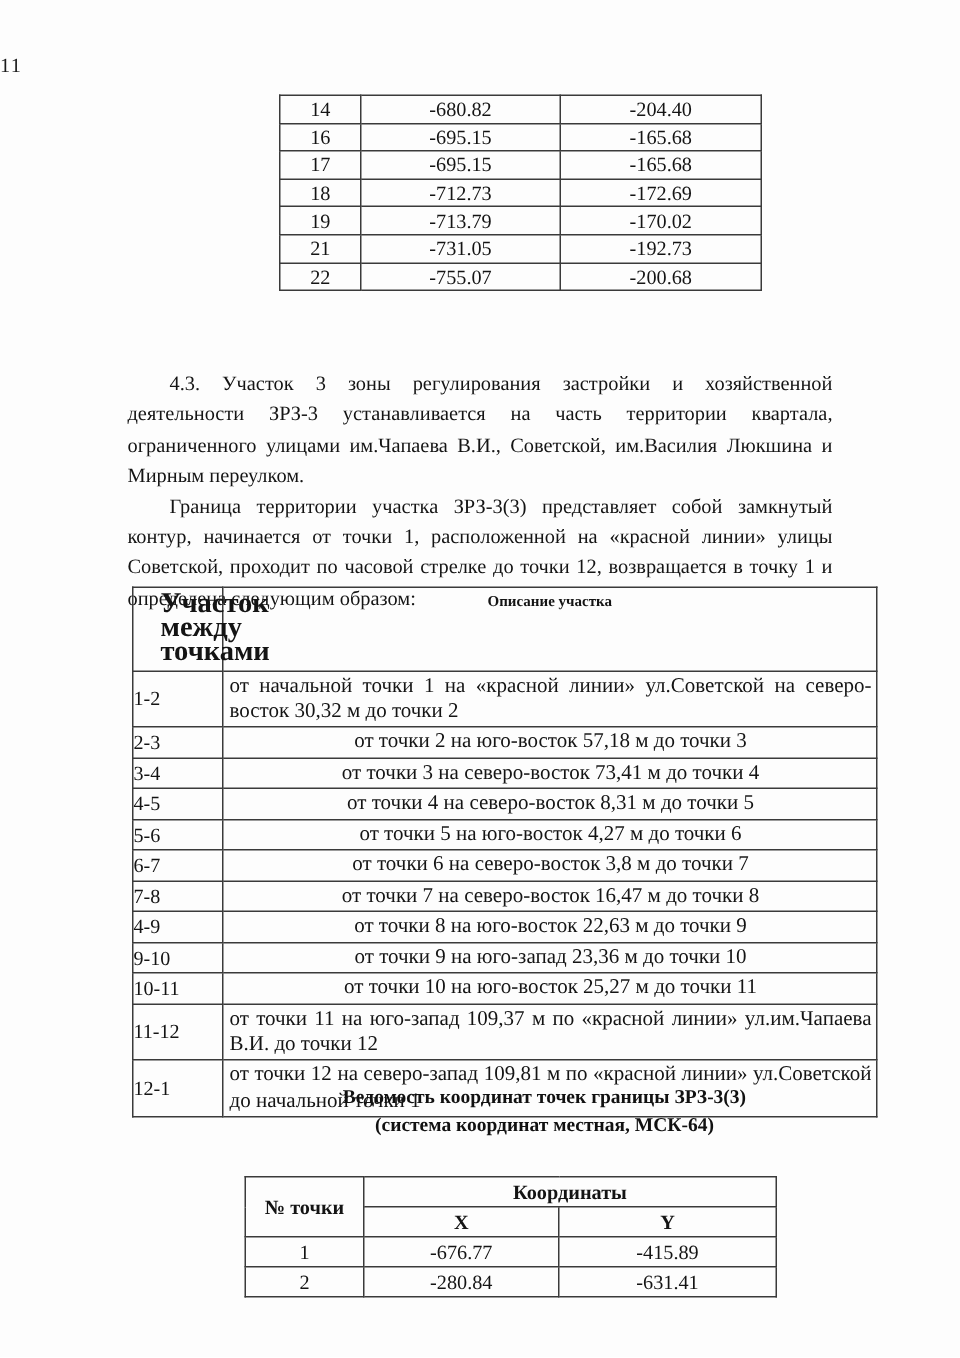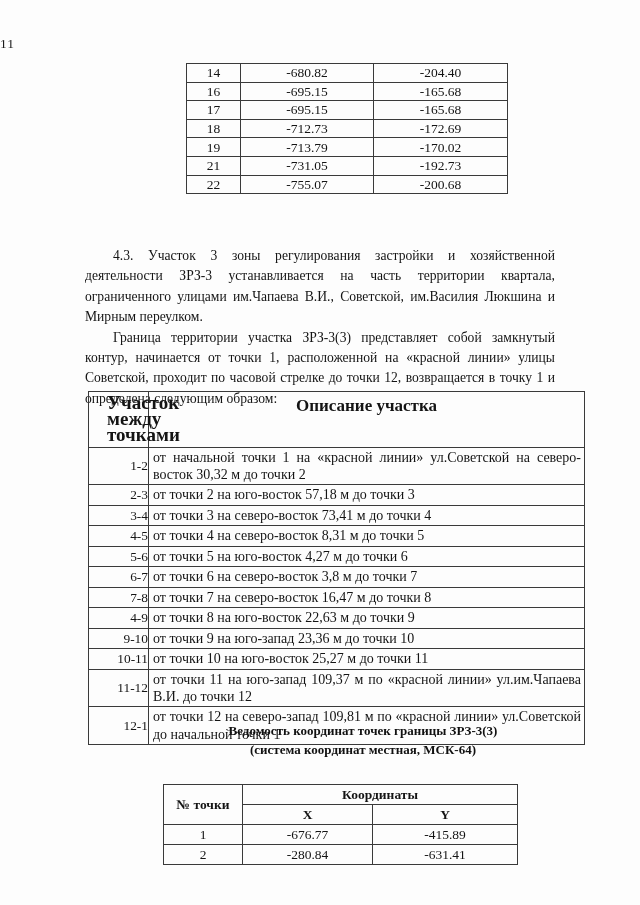--- a/index.html
+++ b/index.html
@@ -92,41 +92,41 @@
   .desc-table col.c-desc { width: 436px; }
   .desc-table th.hdr-seg {
     font-weight: bold;
     font-size: 19px;
     line-height: 16px;
     text-align: center;
     padding: 3px 18px 4px;
   }
   .desc-table th.hdr-desc {
     font-weight: bold;
-    font-size: 17px;
+    font-size: 10px;
     text-align: center;
     vertical-align: top;
     padding-top: 4px;
   }
   .desc-table td.seg {
-    text-align: right;
+    text-align: left;
     font-size: 13.4px;
     vertical-align: middle;
   }
   .desc-table td.desc {
     text-align: justify;
     text-justify: inter-word;
     font-size: 14px;
     line-height: 17.2px;
     padding: 1px 3px 1px 4px;
     vertical-align: top;
   }
   .desc-table td.desc.one-line {
     line-height: 17.5px;
-    text-align: left;
+    text-align: center;
     margin-top: 24px;
   }
 
   
   .sub-heading {
     position: absolute;
     left: 0;
     top: 721px;
     width: 640px;
     text-align: center;

